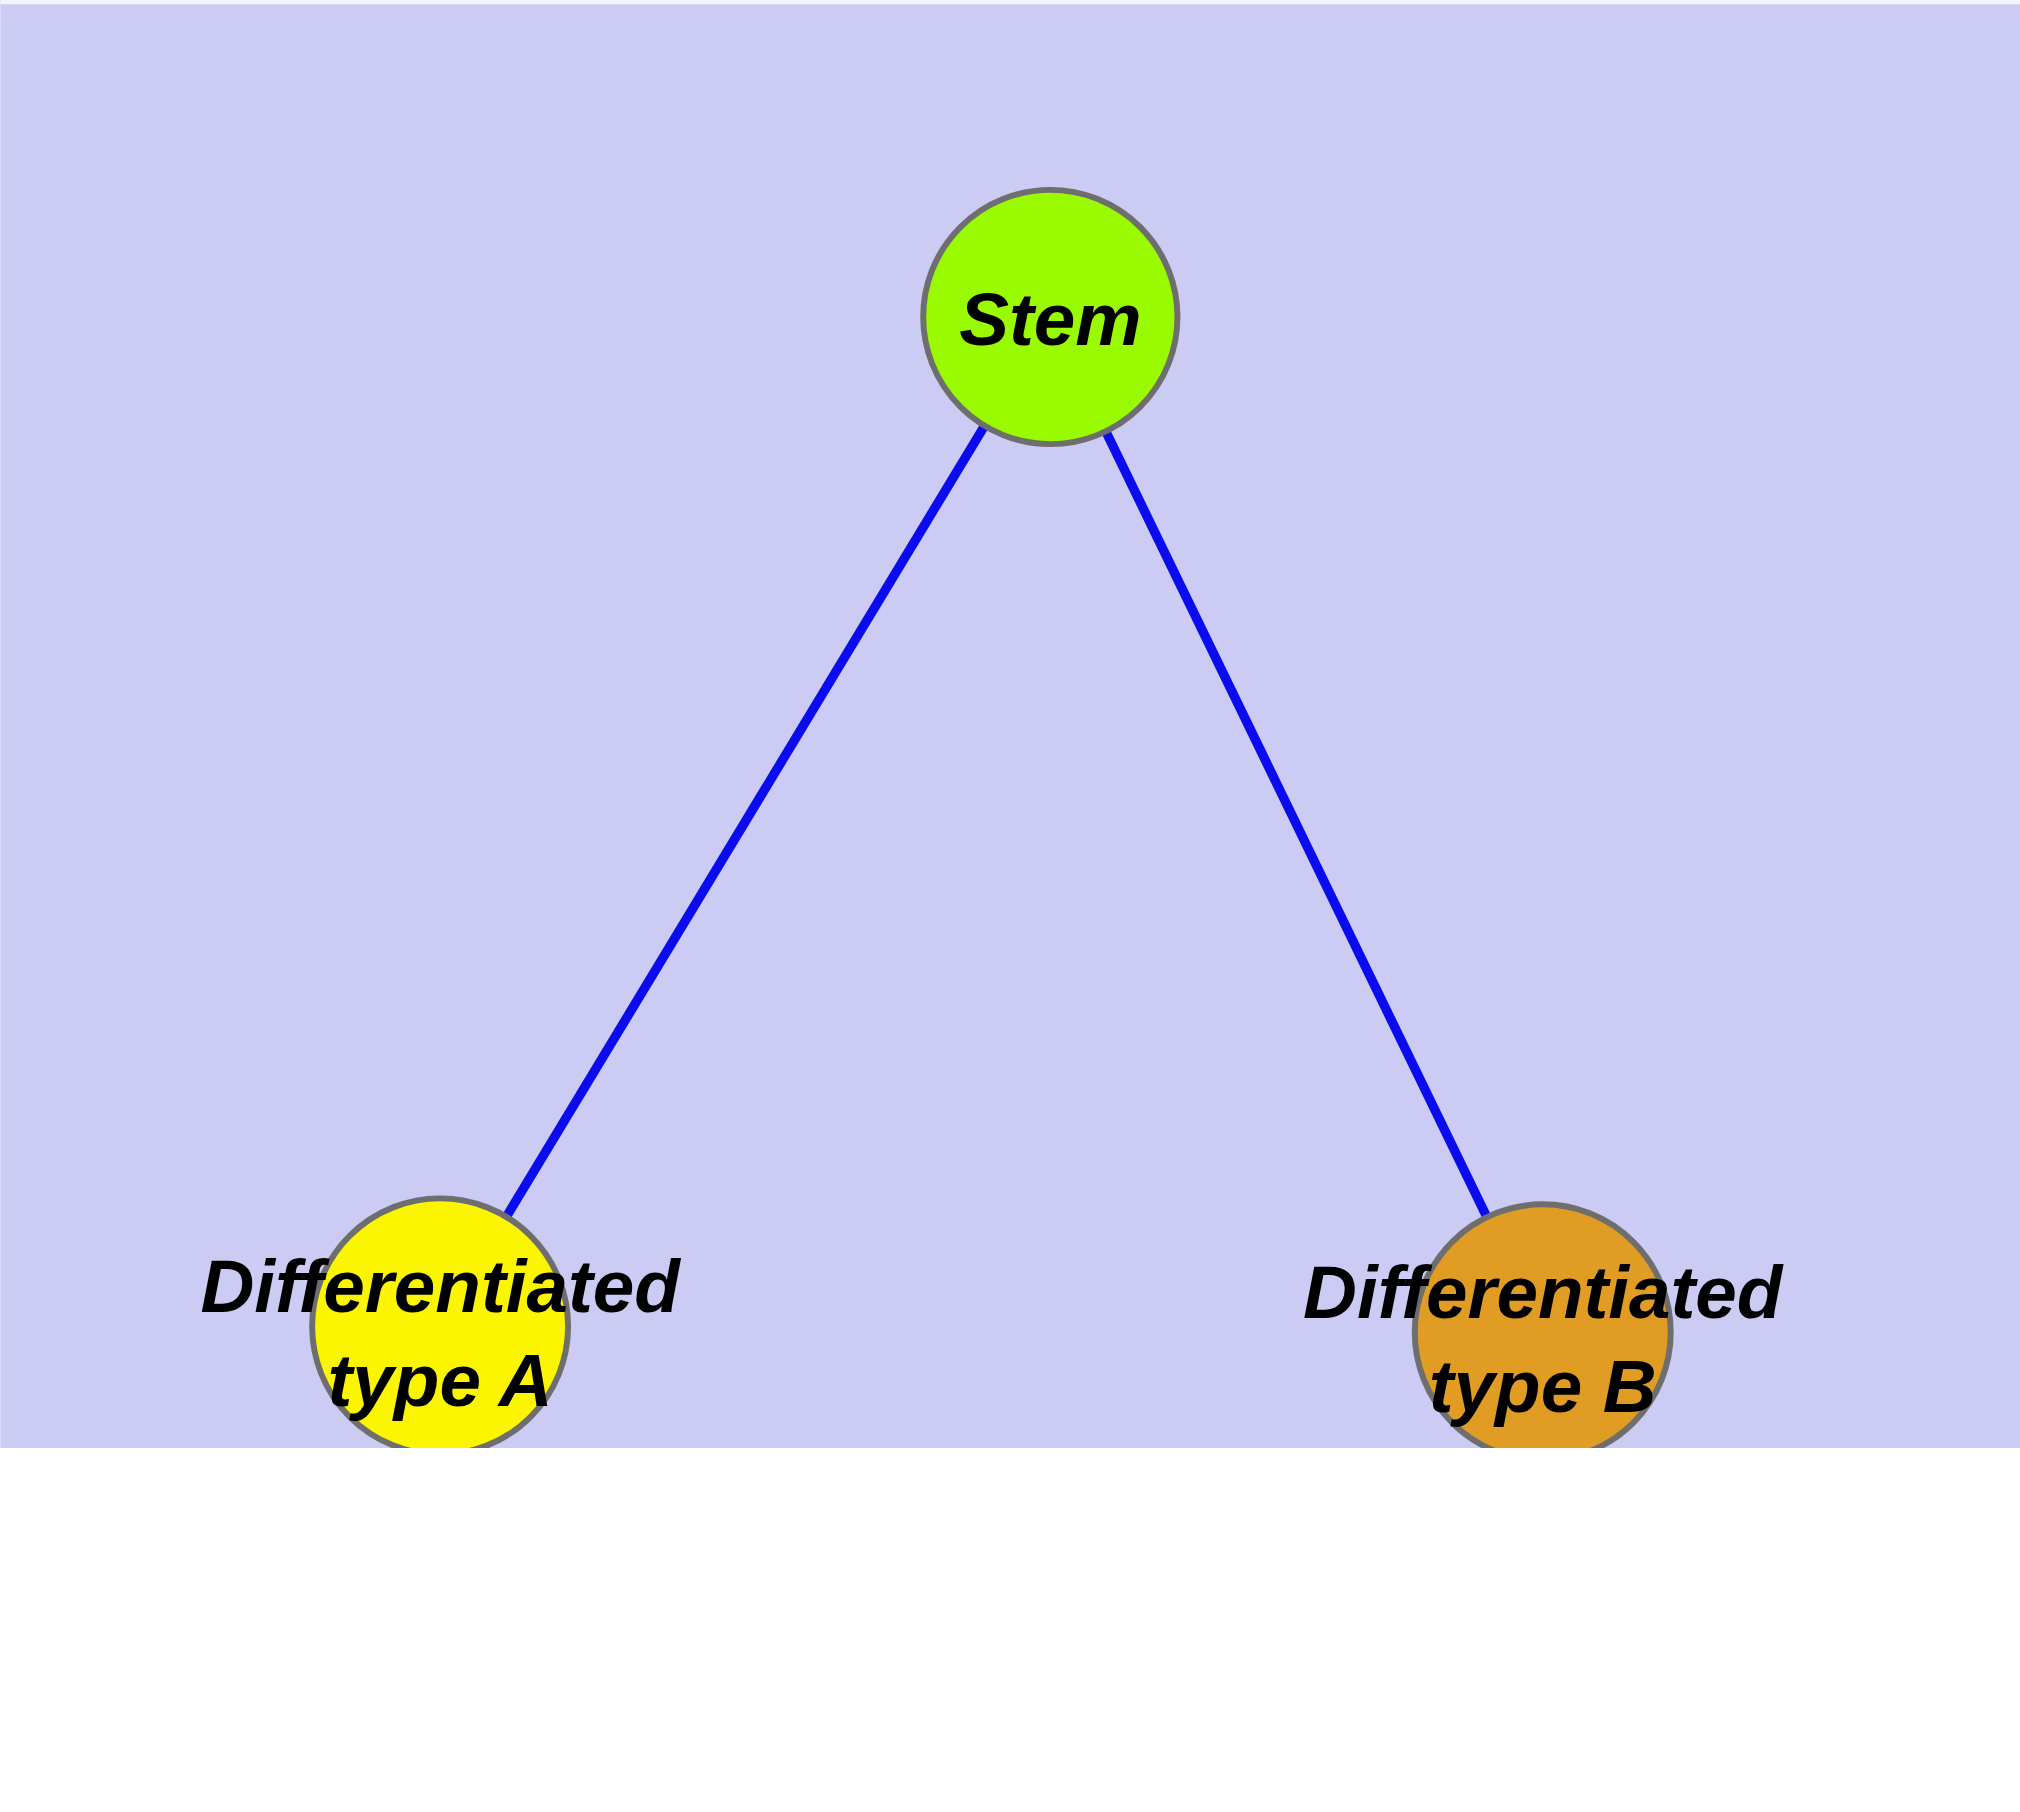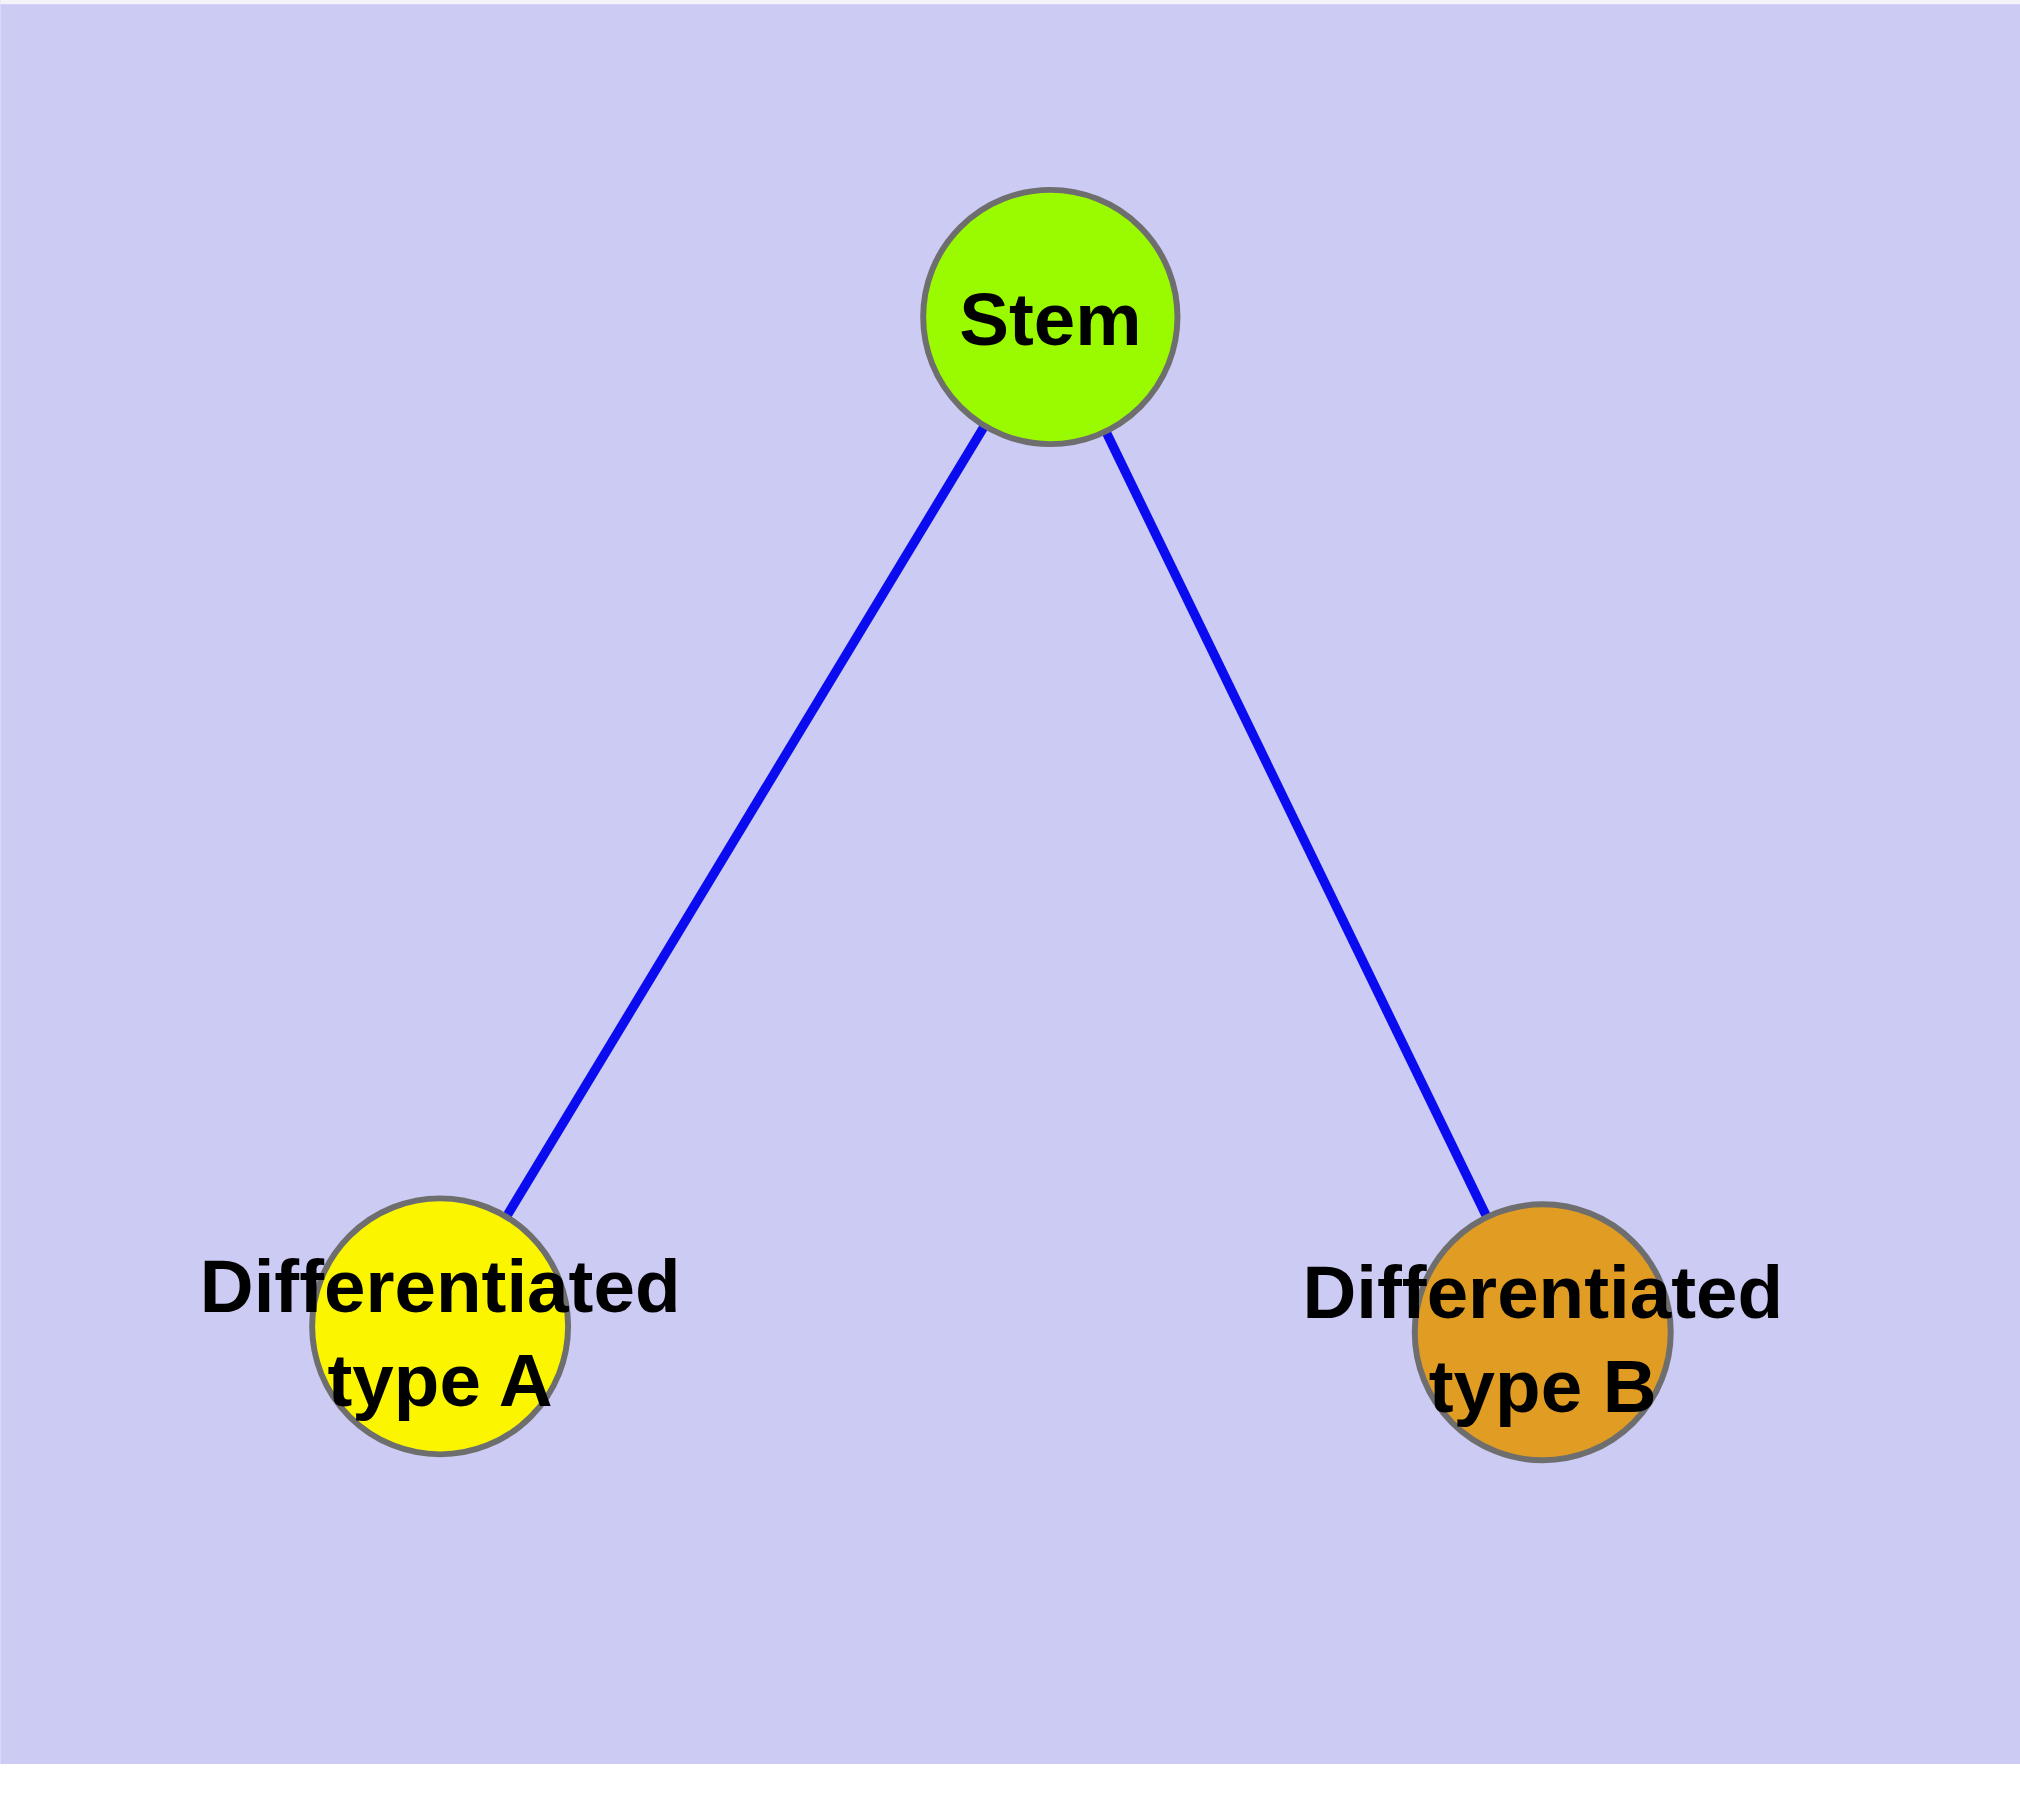--- a/index.html
+++ b/index.html
@@ -3,22 +3,23 @@
 <meta charset="utf-8">
 <style>
   html, body {
     margin: 0;
     padding: 0;
     background: #ffffff;
   }
   #canvas-wrap {
     position: relative;
     width: 2021px;
-    height: 1764px;
+    height: 1448px;
     overflow: hidden;
+    font-style: italic;
   }
   svg {
     display: block;
     width: 2021px;
     height: 1812px;
   }
   text {
     font-family: "Liberation Sans", "DejaVu Sans", sans-serif;
     font-weight: bold;
   }

